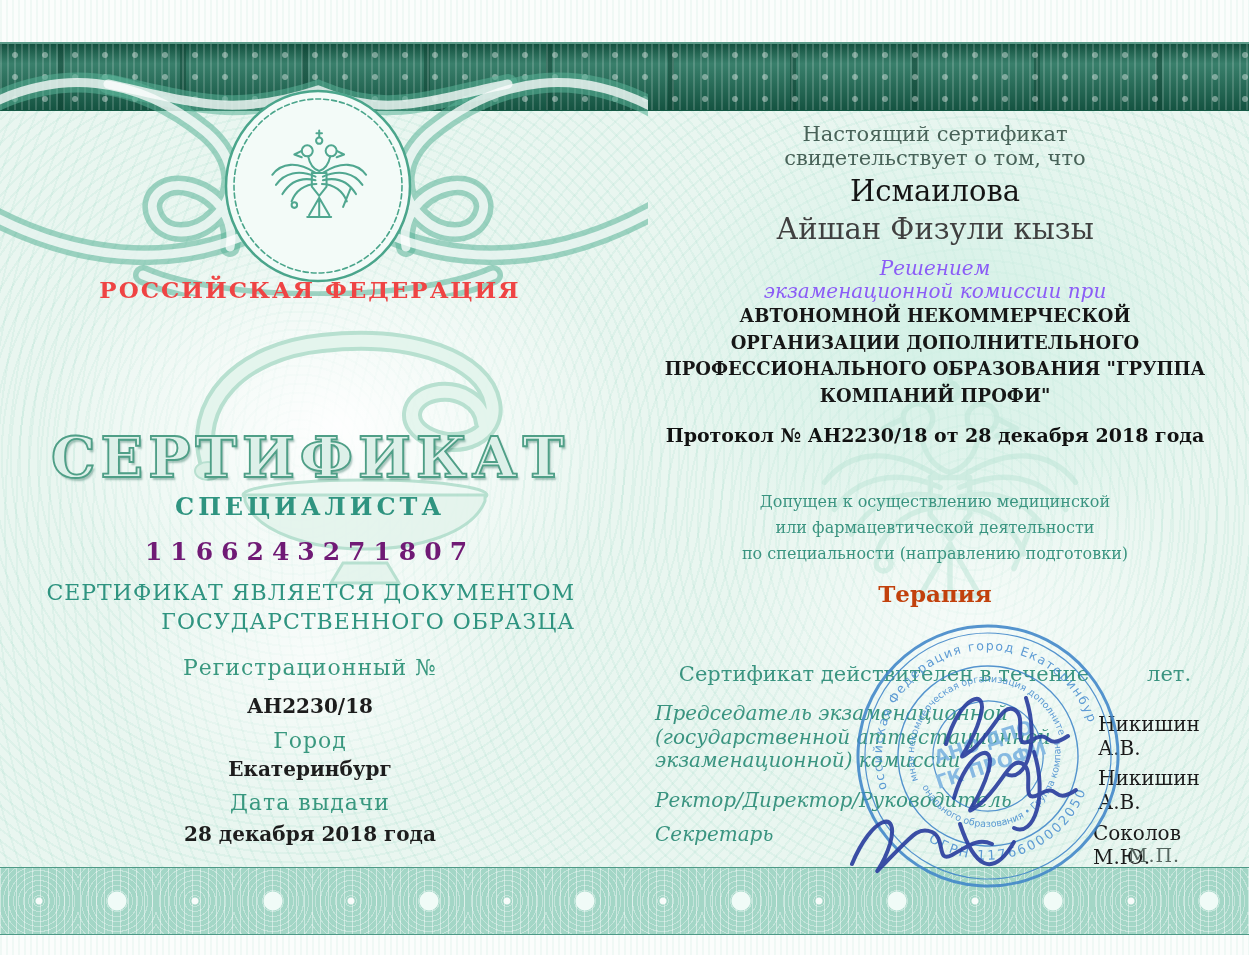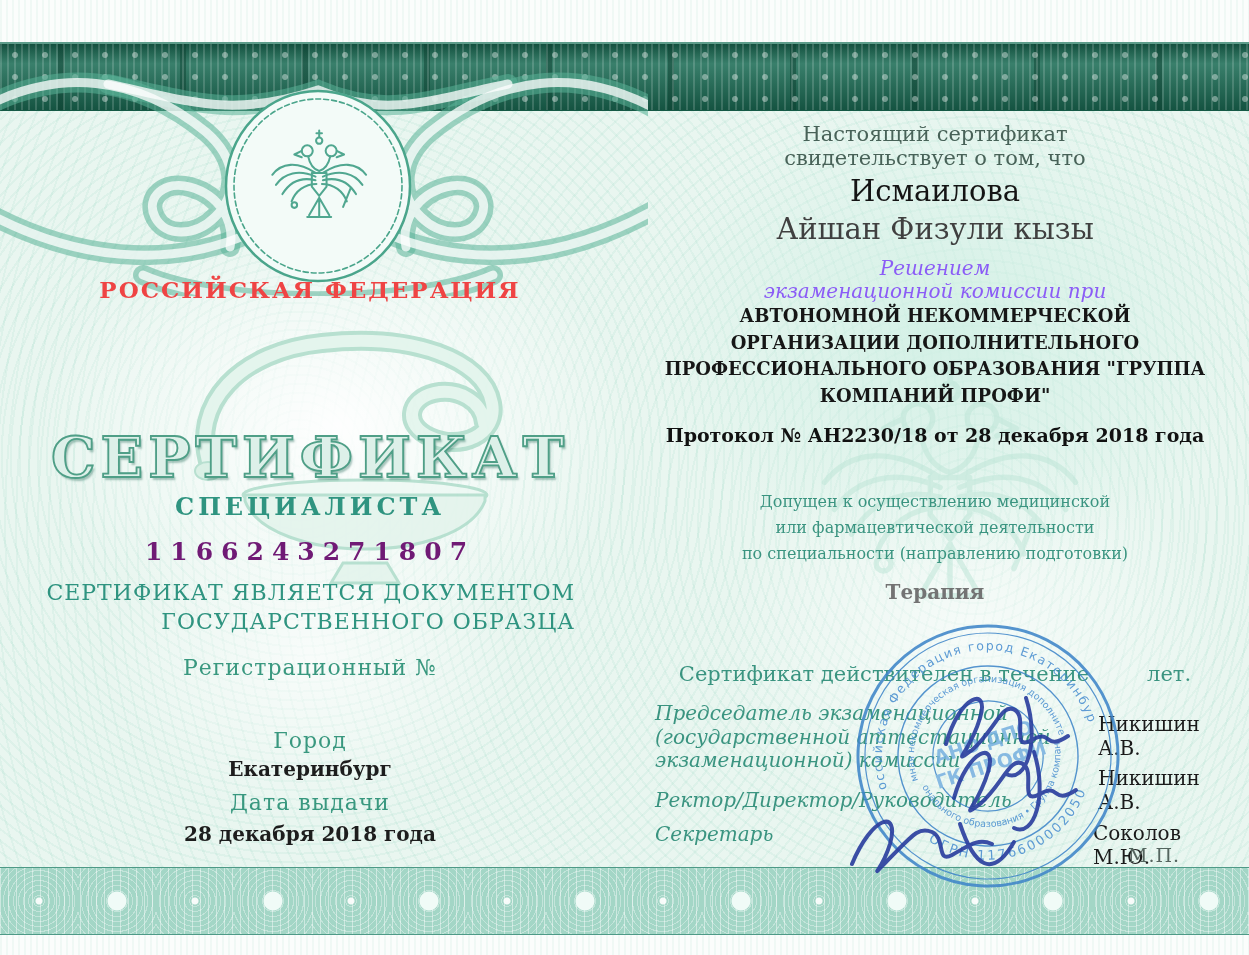--- a/index.html
+++ b/index.html
@@ -74,21 +74,21 @@
   .lbl-date{top:790px;} .val-date{top:822px;}
   
   .rc{left:630px; width:610px;}
   .intro{top:122px; font-size:21px; color:#486258; line-height:24px;}
   .holder1{top:174px; font-size:29px; color:#141414;}
   .holder2{top:212px; font-size:29px; color:#404040;}
   .decision{top:257px; font-size:20px; color:#8b5cf6; line-height:23px;font-style:italic;}
   .orgname{top:303px; font-size:18px; font-weight:bold; color:#161616; line-height:26.5px;}
   .protocol{top:424px; font-size:19px; font-weight:600; color:#111;}
   .admission{top:489px; font-size:16px; color:#3a9480; line-height:26px;}
-  .specialty{top:580px; font-size:20px; font-weight:bold; color:#737373;}
+  .specialty{top:580px; font-size:23px; font-weight:bold; color:#c2410c;}
   .validity{top:662px; font-size:21px; color:#3a9480;}
   .validity .gap{display:inline-block; width:58px;}
   .sig-label{position:absolute; left:655px; font-style:italic; font-size:20px;
     color:#3a9480; line-height:23.5px;}
   .chairman-label{top:702px;}
   .rector-label{top:789px;}
   .secretary-label{top:823px;}
   .sig-name{position:absolute; left:1098px; width:150px; font-size:20px; color:#1a1a1a;}
   .name1{top:712px;} .name2{top:766px;} .name3{top:821px; left:1093px;}
   .mp{position:absolute; left:1128px; top:844px; font-size:19px; color:#55655f; letter-spacing:1px;}
@@ -176,20 +176,21 @@
   <div class="abs ctr country">РОССИЙСКАЯ ФЕДЕРАЦИЯ</div>
   <div class="abs ctr big-title">СЕРТИФИКАТ</div>
   <div class="abs ctr subtitle">СПЕЦИАЛИСТА</div>
   <div class="abs ctr cert-number">1166243271807</div>
   <div class="abs ctr doc-note">
     <div>СЕРТИФИКАТ ЯВЛЯЕТСЯ ДОКУМЕНТОМ</div>
     <div>ГОСУДАРСТВЕННОГО ОБРАЗЦА</div>
   </div>
 
   <div class="abs ctr fld-label lbl-reg">Регистрационный №</div>
+  <div class="abs ctr fld-value val-reg">АН2230/18</div>
   <div class="abs ctr fld-label lbl-city">Город</div>
   <div class="abs ctr fld-value val-city">Екатеринбург</div>
   <div class="abs ctr fld-label lbl-date">Дата выдачи</div>
   <div class="abs ctr fld-value val-date">28 декабря 2018 года</div>
 
   <div class="abs ctr rc intro">
     <div>Настоящий сертификат</div>
     <div>свидетельствует о том, что</div>
   </div>
   <div class="abs ctr rc holder1">Исмаилова</div>

